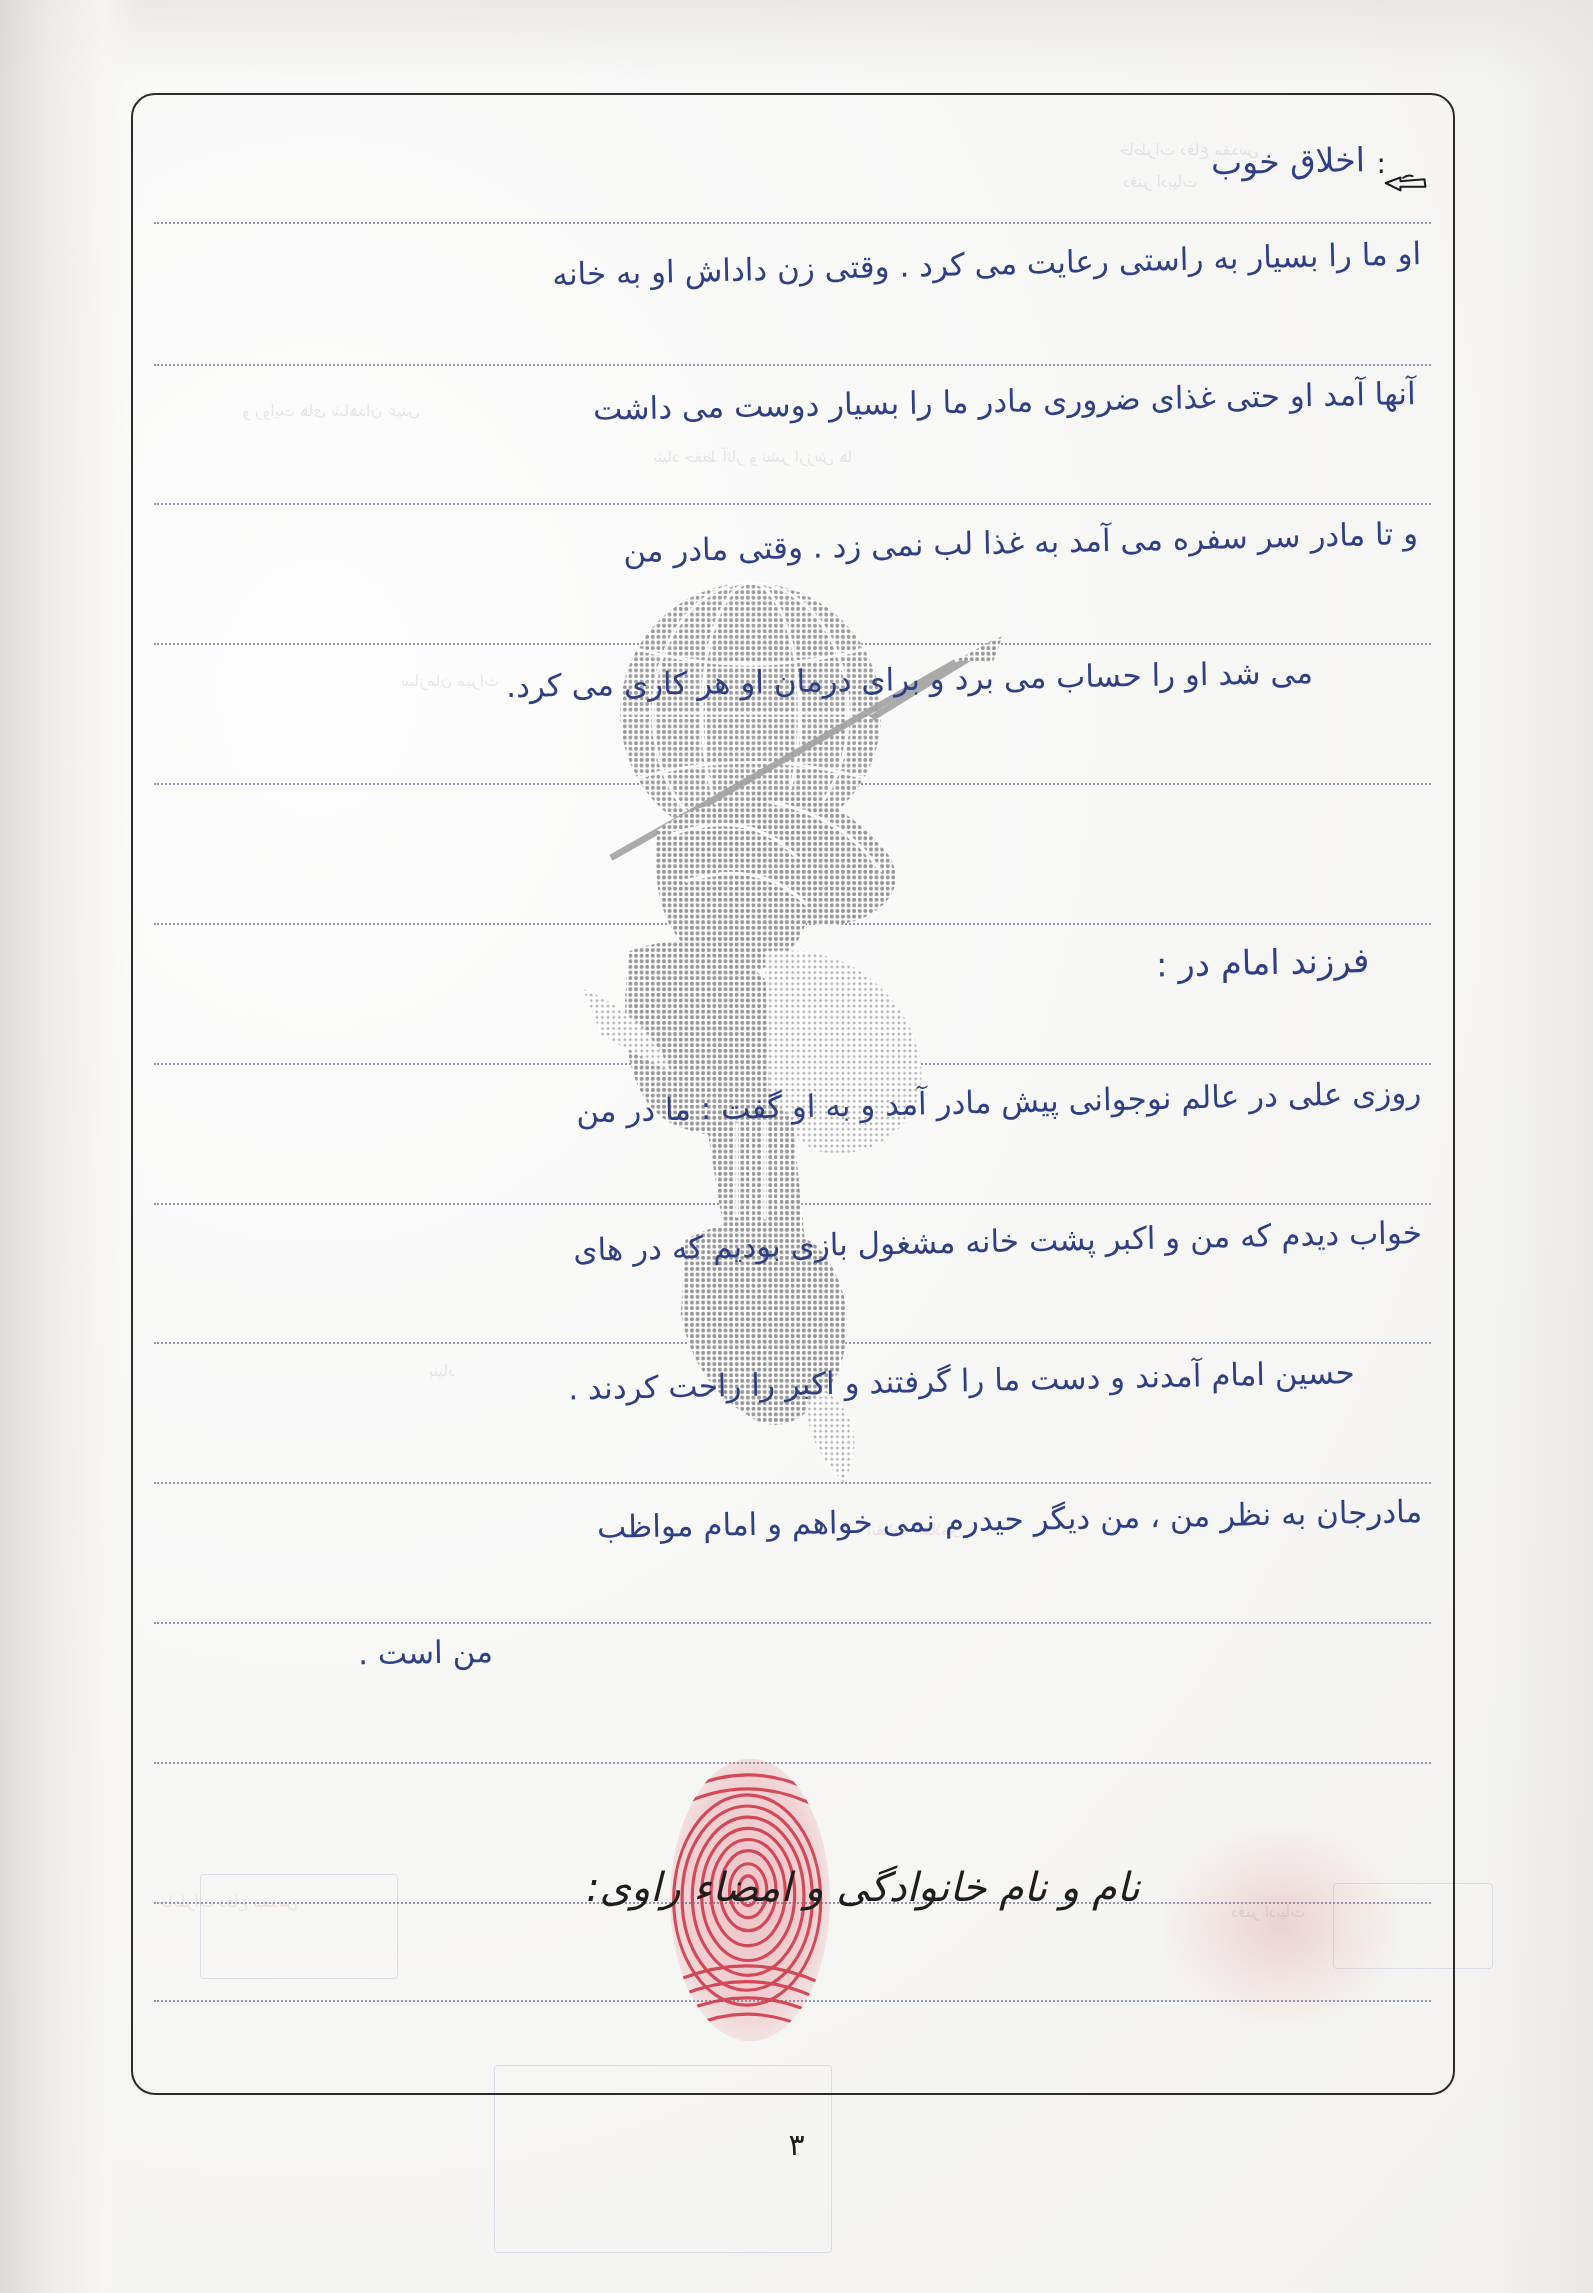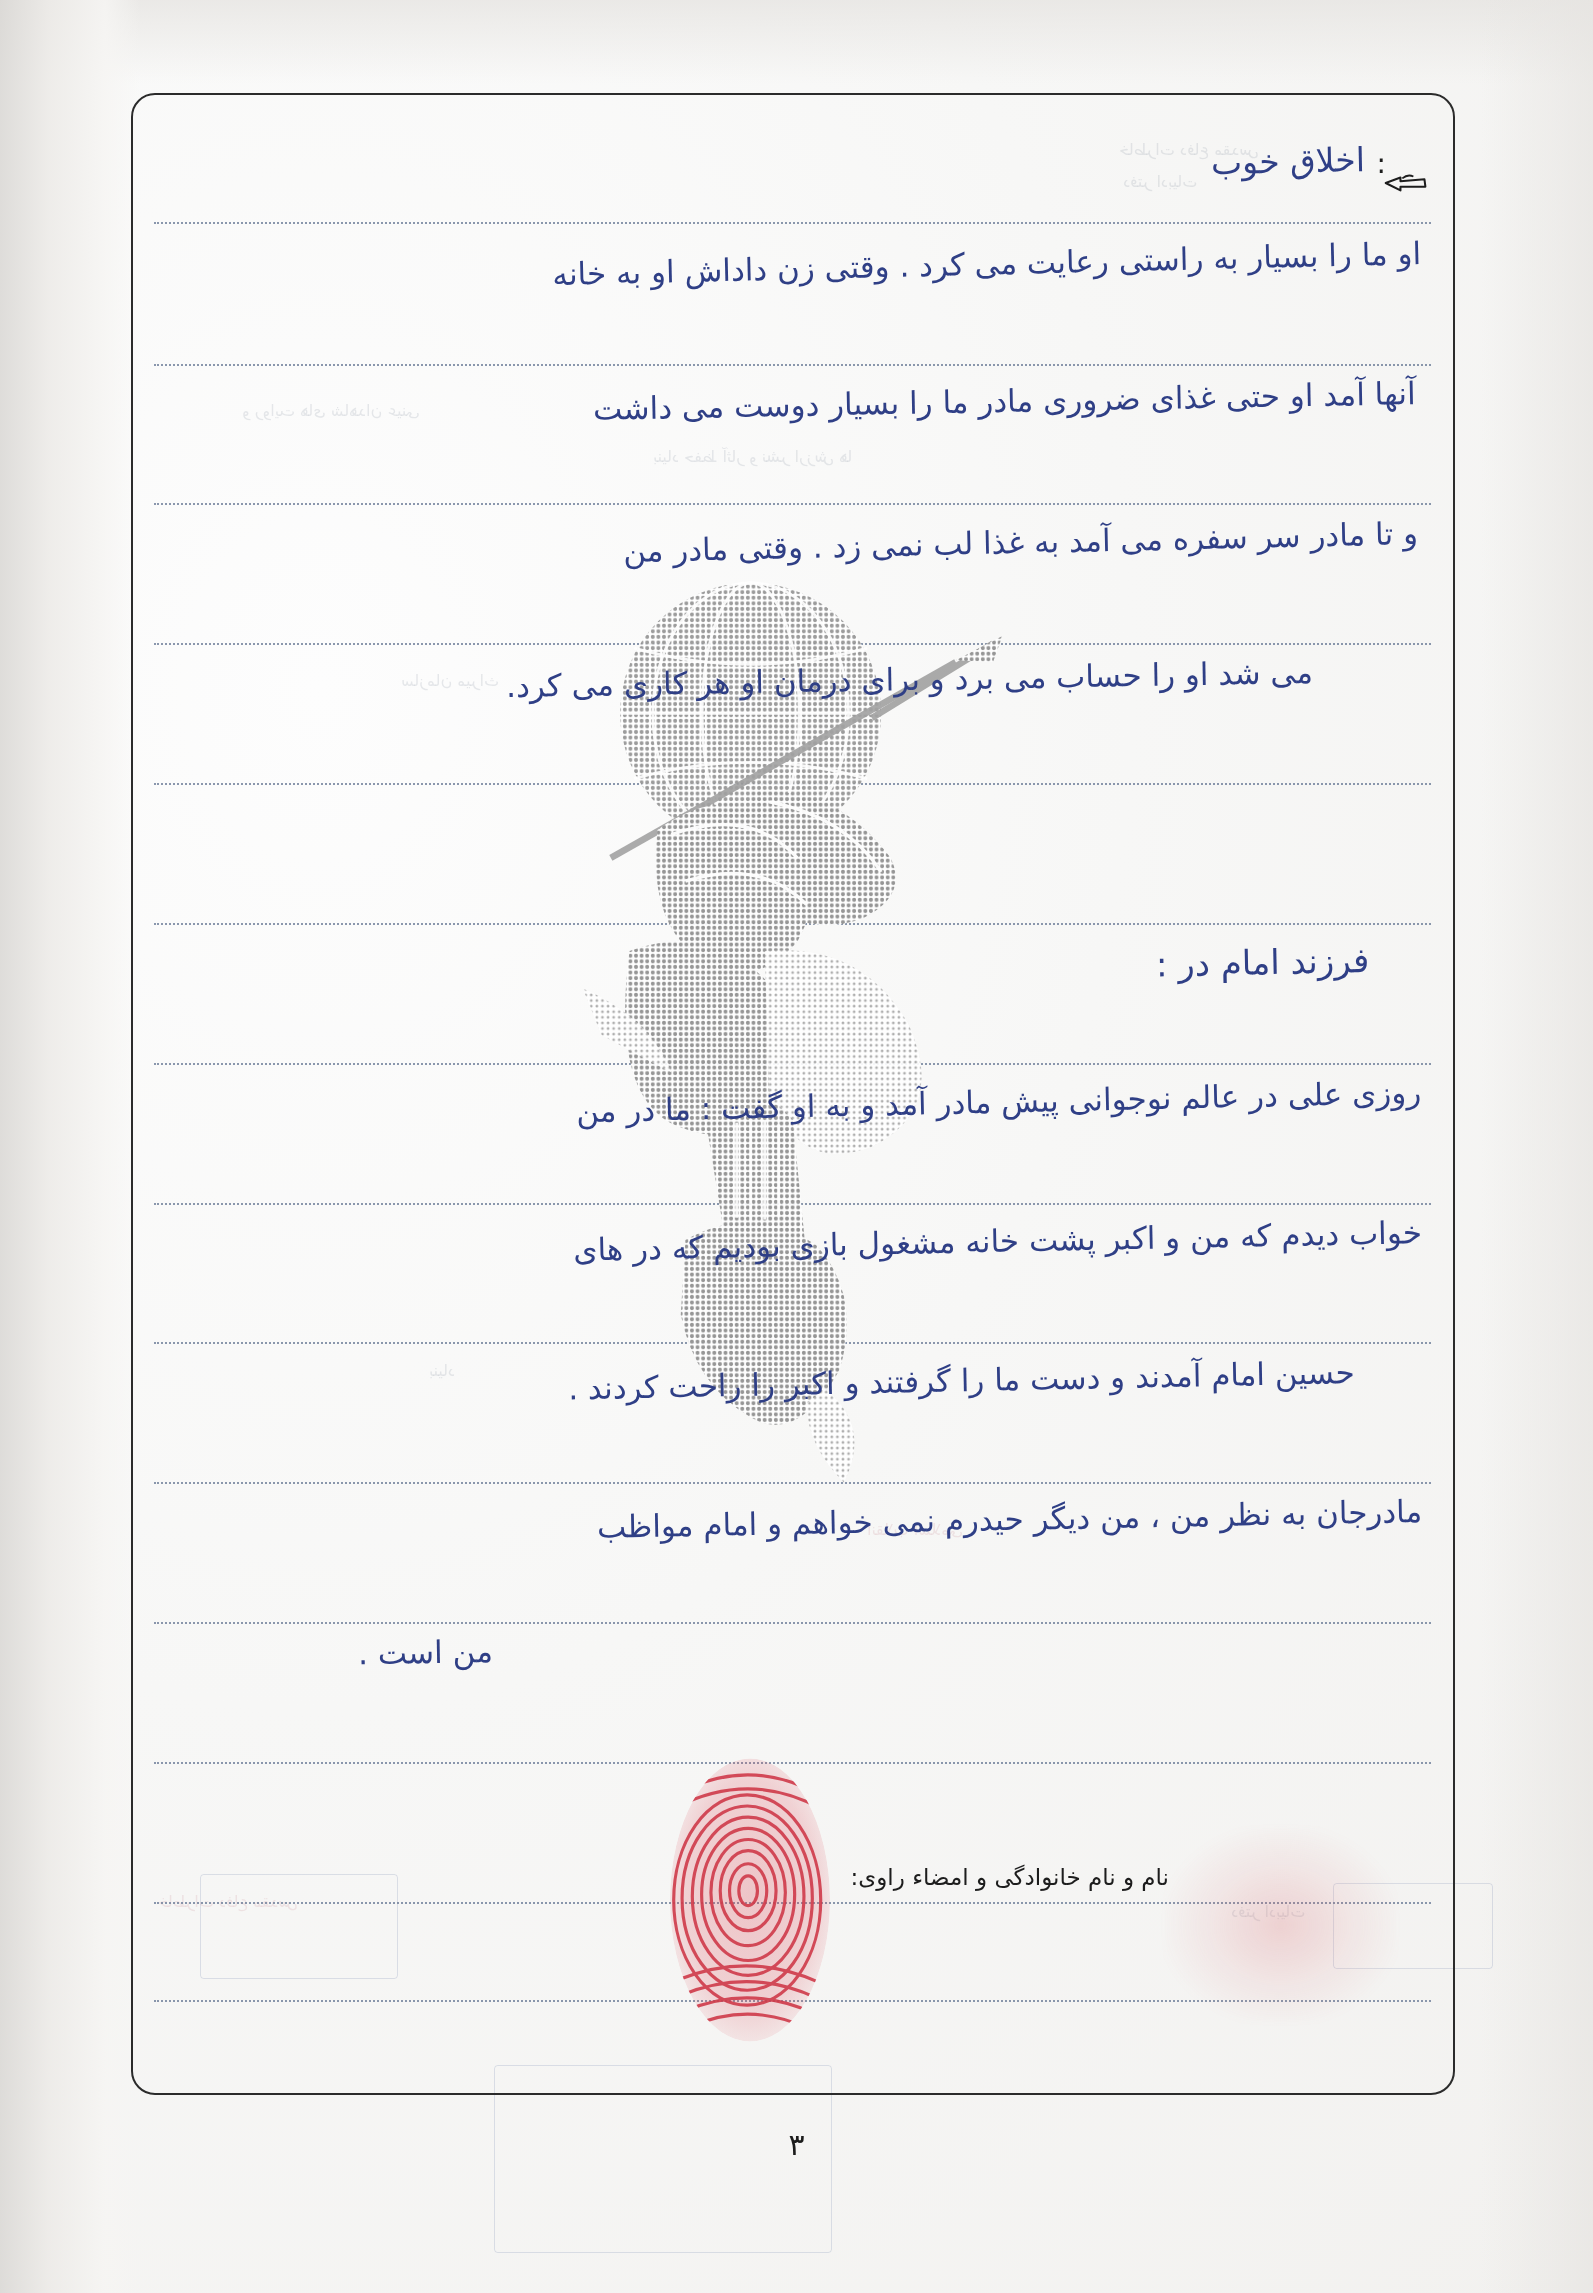--- a/index.html
+++ b/index.html
@@ -303,18 +303,18 @@
         <path d="M46 279 Q115 250 184 282"></path>
         <path d="M52 296 Q115 268 180 299"></path>
         <path d="M36 60 Q115 20 192 62"></path>
         <path d="M40 44 Q115 6 188 46"></path>
       </g>
     </g>
   </svg>
 
   <div id="red-blur"></div>
 
-  <div class="printed" style="right:424px; top:1864px; font-size:23px;">نام و نام خانوادگی و امضاء راوی:</div>
+  <div class="printed" style="right:453px; top:1864px; font-size:40px;font-style:italic;">نام و نام خانوادگی و امضاء راوی:</div>
 
   <div id="page-number">۳</div>
 
 </div>
 
 
 </body></html>

